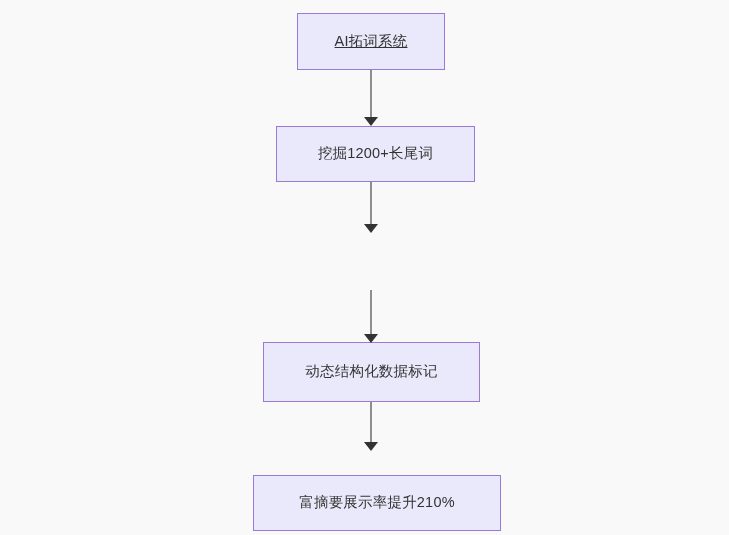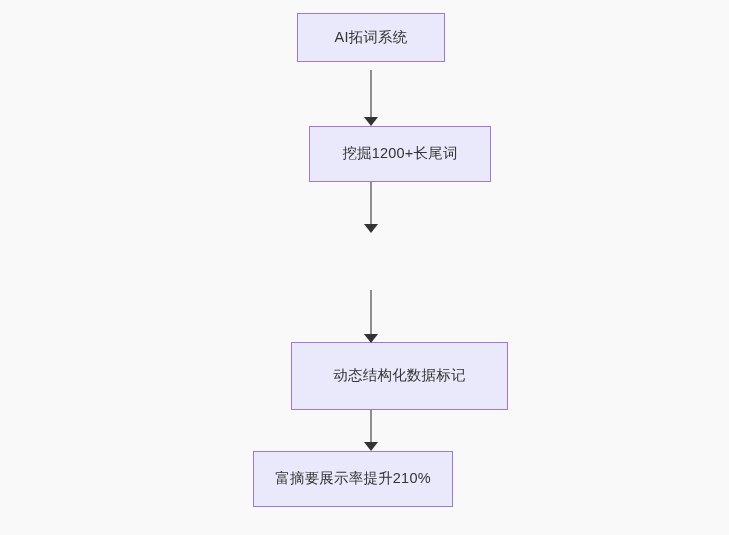--- a/index.html
+++ b/index.html
@@ -38,25 +38,25 @@
     letter-spacing: 0.2px;
     z-index: 2;
   }
 
   .node-label {
     display: block;
     padding: 0 10px;
   }
 
   
-  #node-0 { left: 297px; top: 13px;  width: 148px; height: 49px; }
-  #node-1 { left: 276px; top: 126px; width: 182px; height: 56px; margin-left: 33px; }
+  #node-0 { left: 297px; top: 13px;  width: 148px; height: 57px; text-decoration: underline; }
+  #node-1 { left: 276px; top: 126px; width: 199px; height: 56px; }
   #node-2 { left: 258px; top: 233px; width: 227px; height: 57px; }
-  #node-3 { left: 263px; top: 342px; width: 217px; height: 68px; margin-left: 28px; }
-  #node-4 { left: 253px; top: 451px; width: 200px; height: 56px; }
+  #node-3 { left: 263px; top: 342px; width: 217px; height: 60px; }
+  #node-4 { left: 253px; top: 475px; width: 248px; height: 56px; }
 
   
   .edge {
     position: absolute;
     left: 370px;
     width: 2px;
     background: #8e8e8e;
     z-index: 1;
   }
   #edge-0 { top: 70px;  height: 48px; }

